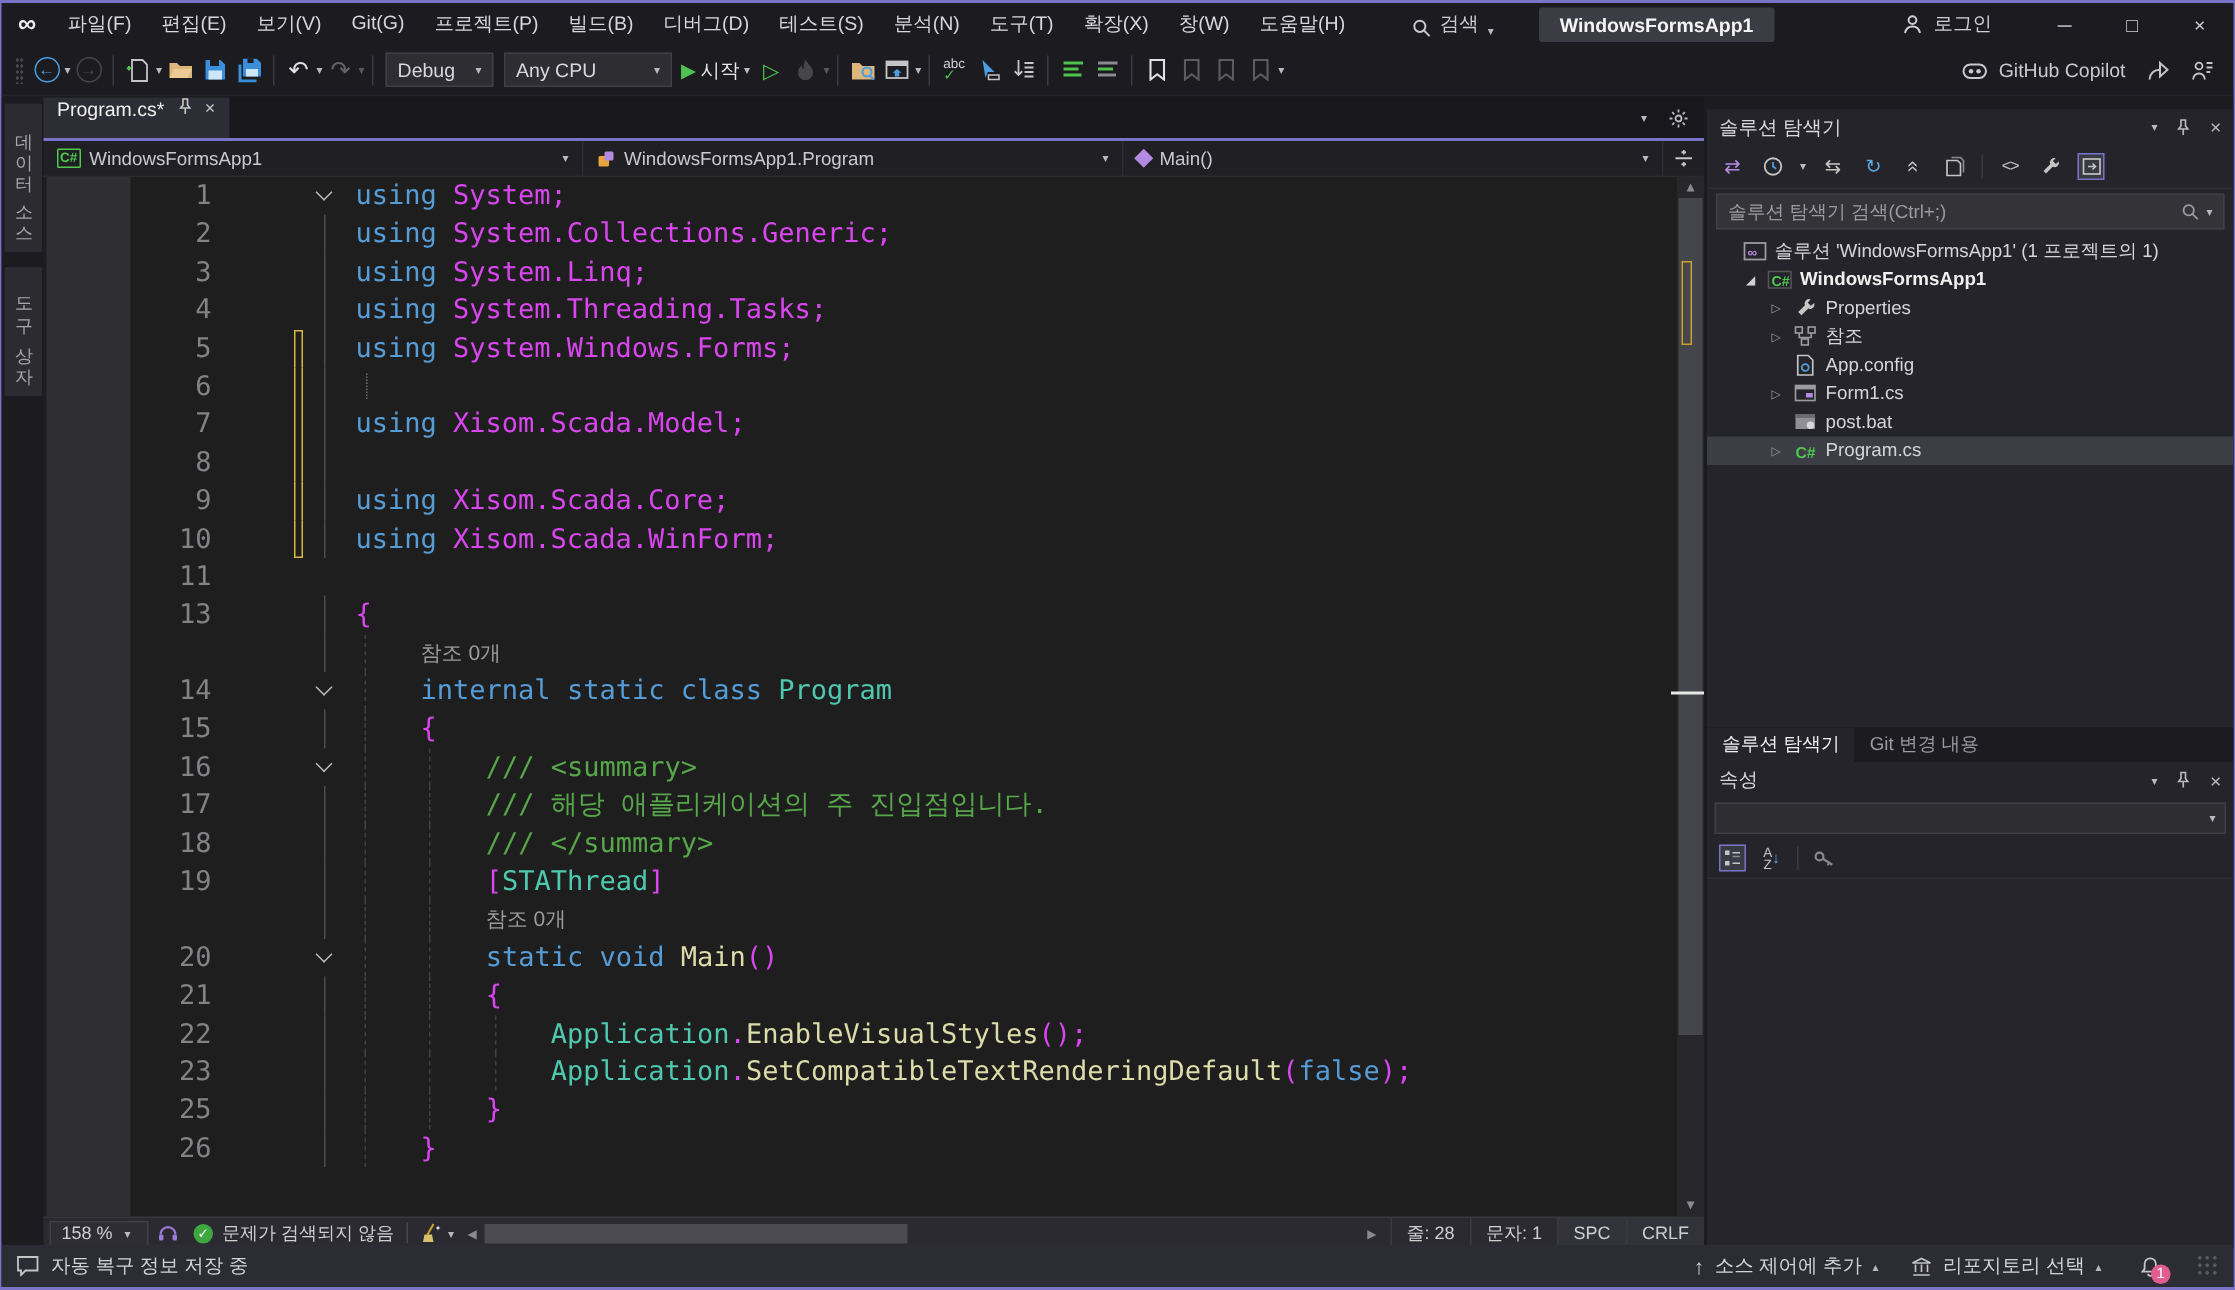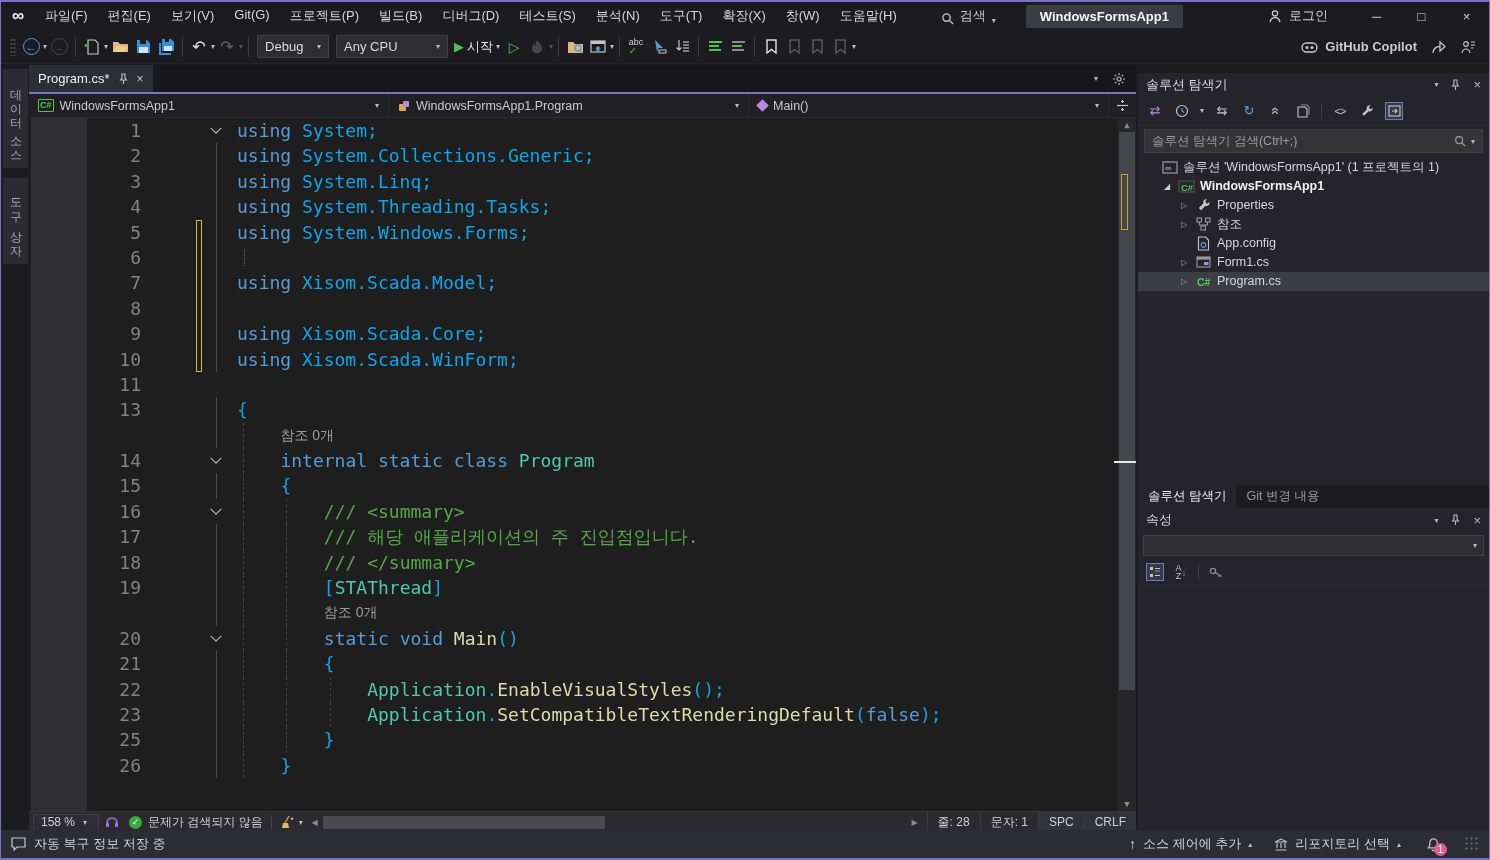--- a/index.html
+++ b/index.html
@@ -34,39 +34,39 @@
   .circ-back { width:17px; height:17px; border:1.4px solid #4b9fe1; border-radius:50%; color:#4b9fe1; display:flex; align-items:center; justify-content:center; font-size:11px; }
 
   
   .side-strip { position:absolute; left:0; top:63px; bottom:30px; width:28px; background:#1b1b20; }
   .vtab { writing-mode:vertical-rl; background:#2b2b31; color:#a6a6ac; font-size:12px; letter-spacing:2px;
     padding:12px 4px; margin:4px 2px 10px 2px; border-radius:1px; }
 
   
   .editor-group { position:absolute; left:28px; top:63px; width:1107px; height:767px; background:#1e1e1e; display:flex; flex-direction:column; }
   .tabrow { height:29px; background:#17171c; display:flex; align-items:stretch; border-bottom:2px solid #7873c7; }
-  .doc-tab { display:flex; align-items:center; gap:8px; background:#2d2d35; padding:0 9px; font-size:13px; color:#f0f0f0; }
+  .doc-tab { display:flex; align-items:flex-start; gap:8px; background:#2d2d35; padding:0 9px; font-size:13px; color:#f0f0f0; }
   .tab-x { color:#c5c5c5; font-size:12px; }
   .tabrow-right { margin-left:auto; display:flex; align-items:center; gap:14px; padding-right:10px; color:#b9b9bf; }
 
   .breadcrumb { height:24px; background:#1f1f24; display:flex; align-items:stretch; border-bottom:1px solid #2a2a30; font-size:12.5px; color:#c9c9cf; }
   .bc-seg { flex:1; display:flex; align-items:center; gap:6px; padding:0 9px; border-right:1px solid #2c2c33; }
   .bc-seg .caret { margin-left:auto; }
   .csbadge { font-size:9px; font-weight:bold; color:#4ec94e; border:1px solid #4ec94e; padding:0 1px; border-radius:1px; line-height:11px; }
   .cube { width:9px; height:9px; background:#b489e0; transform:rotate(45deg); }
   .bc-split { width:28px; display:flex; align-items:center; justify-content:center; color:#c5c5c5; border-left:1px solid #2c2c33; }
 
   .code-wrap { position:relative; flex:1; overflow:hidden; font-family:"DejaVu Sans Mono",monospace; font-size:18px; }
   .glyphband { position:absolute; left:2px; top:0; bottom:0; width:56px; background:#2e2e33; }
   #code-rows { position:absolute; left:0; top:0; right:18px; bottom:0; }
   .crow { position:relative; height:25.4px; }
   .ln { position:absolute; left:0; top:0; width:112px; text-align:right; color:#838387; line-height:25.4px; }
   .txt { position:absolute; top:0; white-space:pre; line-height:25.4px; }
   .lenstxt { font-size:14px; line-height:25.4px; font-family:"Liberation Sans",sans-serif; }
-  .tk-kw { color:#569cd6; } .tk-pl { color:#0ea5e9;margin-top:10px; } .tk-ty { color:#4ec9b0; }
+  .tk-kw { color:#569cd6; } .tk-pl { color:#d946ef;margin-top:10px; } .tk-ty { color:#4ec9b0; }
   .tk-me { color:#dcdcaa; } .tk-cm { color:#57a64a; } .tk-lens { color:#9b9b9b; }
   .fline { position:absolute; left:187px; top:0; bottom:0; width:1px; background:#4b4b52; }
   .foldbox { position:absolute; left:176px; top:0; width:22px; height:25.4px; display:flex; align-items:center; justify-content:center; background:#1e1e1e; }
   .chev { width:8px; height:8px; border:solid #bdbdc2; border-width:0 0 1.6px 1.6px; transform:rotate(-45deg) translate(2px,-2px); }
   .chgbar { position:absolute; left:167px; top:0; bottom:0; width:6px; border-left:1.5px solid #d7ba3d; border-right:1.5px solid #d7ba3d; }
   .chg-top { border-top:1.5px solid #d7ba3d; }
   .chg-bot { border-bottom:1.5px solid #d7ba3d; }
   .gd { position:absolute; top:0; bottom:0; width:0; border-left:1px dashed #3f3f47; }
   .ghostmark { position:absolute; left:215px; top:4px; height:17px; width:0; border-left:1.6px dotted #6e6e74; }
 
@@ -313,21 +313,21 @@
           <path d="M2 1h9v13l-4.5-3.5L2 14z" fill="none" stroke="#c5c5c5" stroke-width="1.4"></path>
         </svg>
     </div>
     <div class="tbtn dim">
       <svg width="13" height="15" viewBox="0 0 13 15">
           <path d="M2 1h9v13l-4.5-3.5L2 14z" fill="none" stroke="#c5c5c5" stroke-width="1.4"></path>
         </svg>
     </div>
     <span class="caret">▾</span>
     <div class="copilot">
-      <div class="tbtn" style="gap:7px;font-weight:bold;">
+      <div class="tbtn" style="gap:7px;">
         <span>
           <svg width="17" height="14" viewBox="0 0 17 14">
               <rect x="1" y="3" width="15" height="9" rx="4.5" fill="none" stroke="#c9c9cf" stroke-width="1.3"></rect>
               <circle cx="6" cy="7.5" r="1.5" fill="#c9c9cf"></circle>
               <circle cx="11" cy="7.5" r="1.5" fill="#c9c9cf"></circle>
             </svg>
         </span>
         <span>GitHub Copilot</span>
       </div>
       <div class="tbtn">
@@ -742,20 +742,31 @@
             <span class="texp">▷</span>
             <span class="ticon">
               <svg width="15" height="14" viewBox="0 0 15 14">
                 <rect x="1" y="2" width="13" height="10" fill="none" stroke="#9a9aa0" stroke-width="1.1"></rect>
                 <rect x="1" y="2" width="13" height="2.6" fill="#9a9aa0"></rect>
                 <rect x="8" y="7" width="4.5" height="3" fill="#b489e0"></rect>
               </svg>
             </span>
             <span>Form1.cs</span>
           </div>
+          <div class="titem" style="padding-left: 40px;">
+            <span class="texp"></span>
+            <span class="ticon">
+              <svg width="15" height="14" viewBox="0 0 15 14">
+                <rect x="1" y="2" width="13" height="10" fill="#8f8f95"></rect>
+                <rect x="1" y="2" width="13" height="2.6" fill="#6a6a70"></rect>
+                <circle cx="11" cy="9.5" r="2.5" fill="#d8d8de"></circle>
+              </svg>
+            </span>
+            <span>post.bat</span>
+          </div>
           <div class="titem sel" style="padding-left: 40px;">
             <span class="texp">▷</span>
             <span class="ticon">
               <svg width="17" height="15" viewBox="0 0 17 15">
                 <text x="2" y="12" font-size="10.5" fill="#4ec94e" font-weight="bold">C#</text>
               </svg>
             </span>
             <span>Program.cs</span>
           </div>
         </div>

